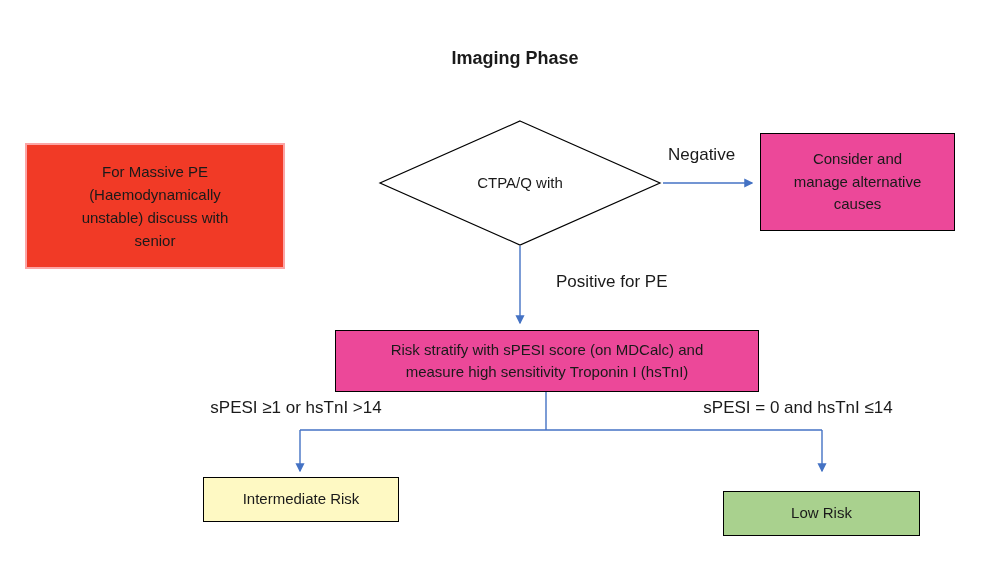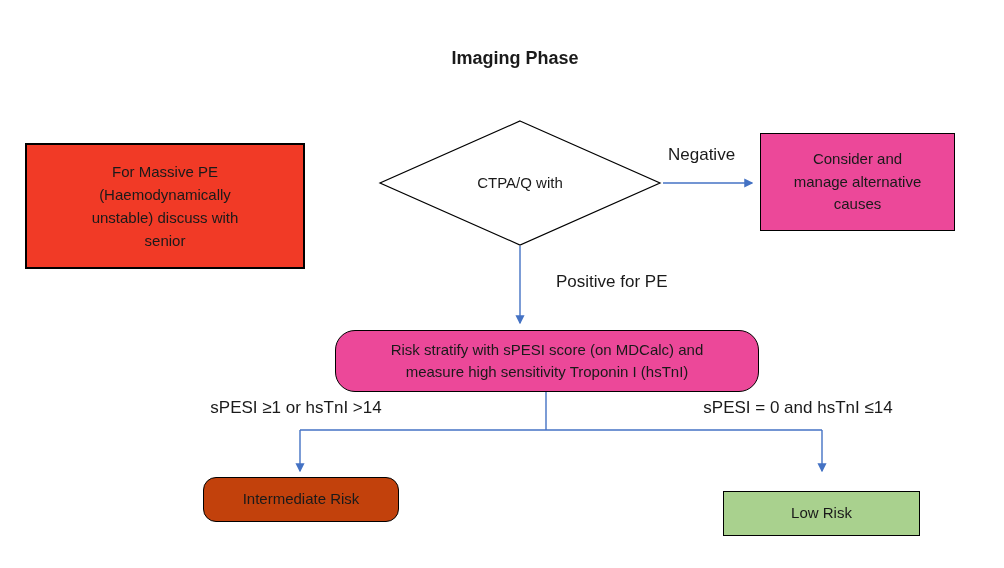--- a/index.html
+++ b/index.html
@@ -41,40 +41,39 @@
     left: 0;
     width: 1030px;
     text-align: center;
     font-size: 18px;
     font-weight: bold;
     z-index: 2;
   }
   .box { border: 1px solid #000; background: #ec4899; }
   .massive-pe {
     left: 25px; top: 143px;
-    width: 280px; height: 126px;
-    border: 2px solid #000000;
+    width: 260px; height: 126px;
+    border: 2px solid #fca5a5;
     padding: 6px 12px;
     line-height: 1.55;
   }
   .diamond-label {
     left: 380px; top: 121px;
     width: 280px; height: 124px;
     background: transparent;
   }
   .alt-causes {
     left: 760px; top: 133px;
     width: 195px; height: 98px;
     padding: 4px 10px;
   }
   .risk-stratify {
     left: 335px; top: 330px;
     width: 424px; height: 62px;
     padding: 4px 10px;
-    border-radius: 20px;
   }
   .intermediate {
     left: 203px; top: 477px;
     width: 196px; height: 45px;
   }
   .low-risk {
     left: 723px; top: 491px;
     width: 197px; height: 45px;
   }
   .edge-label {
@@ -136,21 +135,21 @@
     </div>
   </div>
 
   <div class="node box risk-stratify line-block">
     <div>
       <span>Risk stratify with sPESI score (on MDCalc) and</span>
       <span>measure high sensitivity Troponin I (hsTnI)</span>
     </div>
   </div>
 
-  <div class="node box intermediate" style="background: #c2410c; border-radius: 13px;">
+  <div class="node box intermediate" style="background: #fef9c3;">
     <span>Intermediate Risk</span>
   </div>
 
   <div class="node box low-risk" style="background: rgb(169, 209, 142);">
     <span>Low Risk</span>
   </div>
 
   <div class="edge-label lbl-negative">Negative</div>
   <div class="edge-label lbl-positive">Positive for PE</div>
   <div class="edge-label lbl-intermediate-criteria">sPESI ≥1 or hsTnI &gt;14</div>

